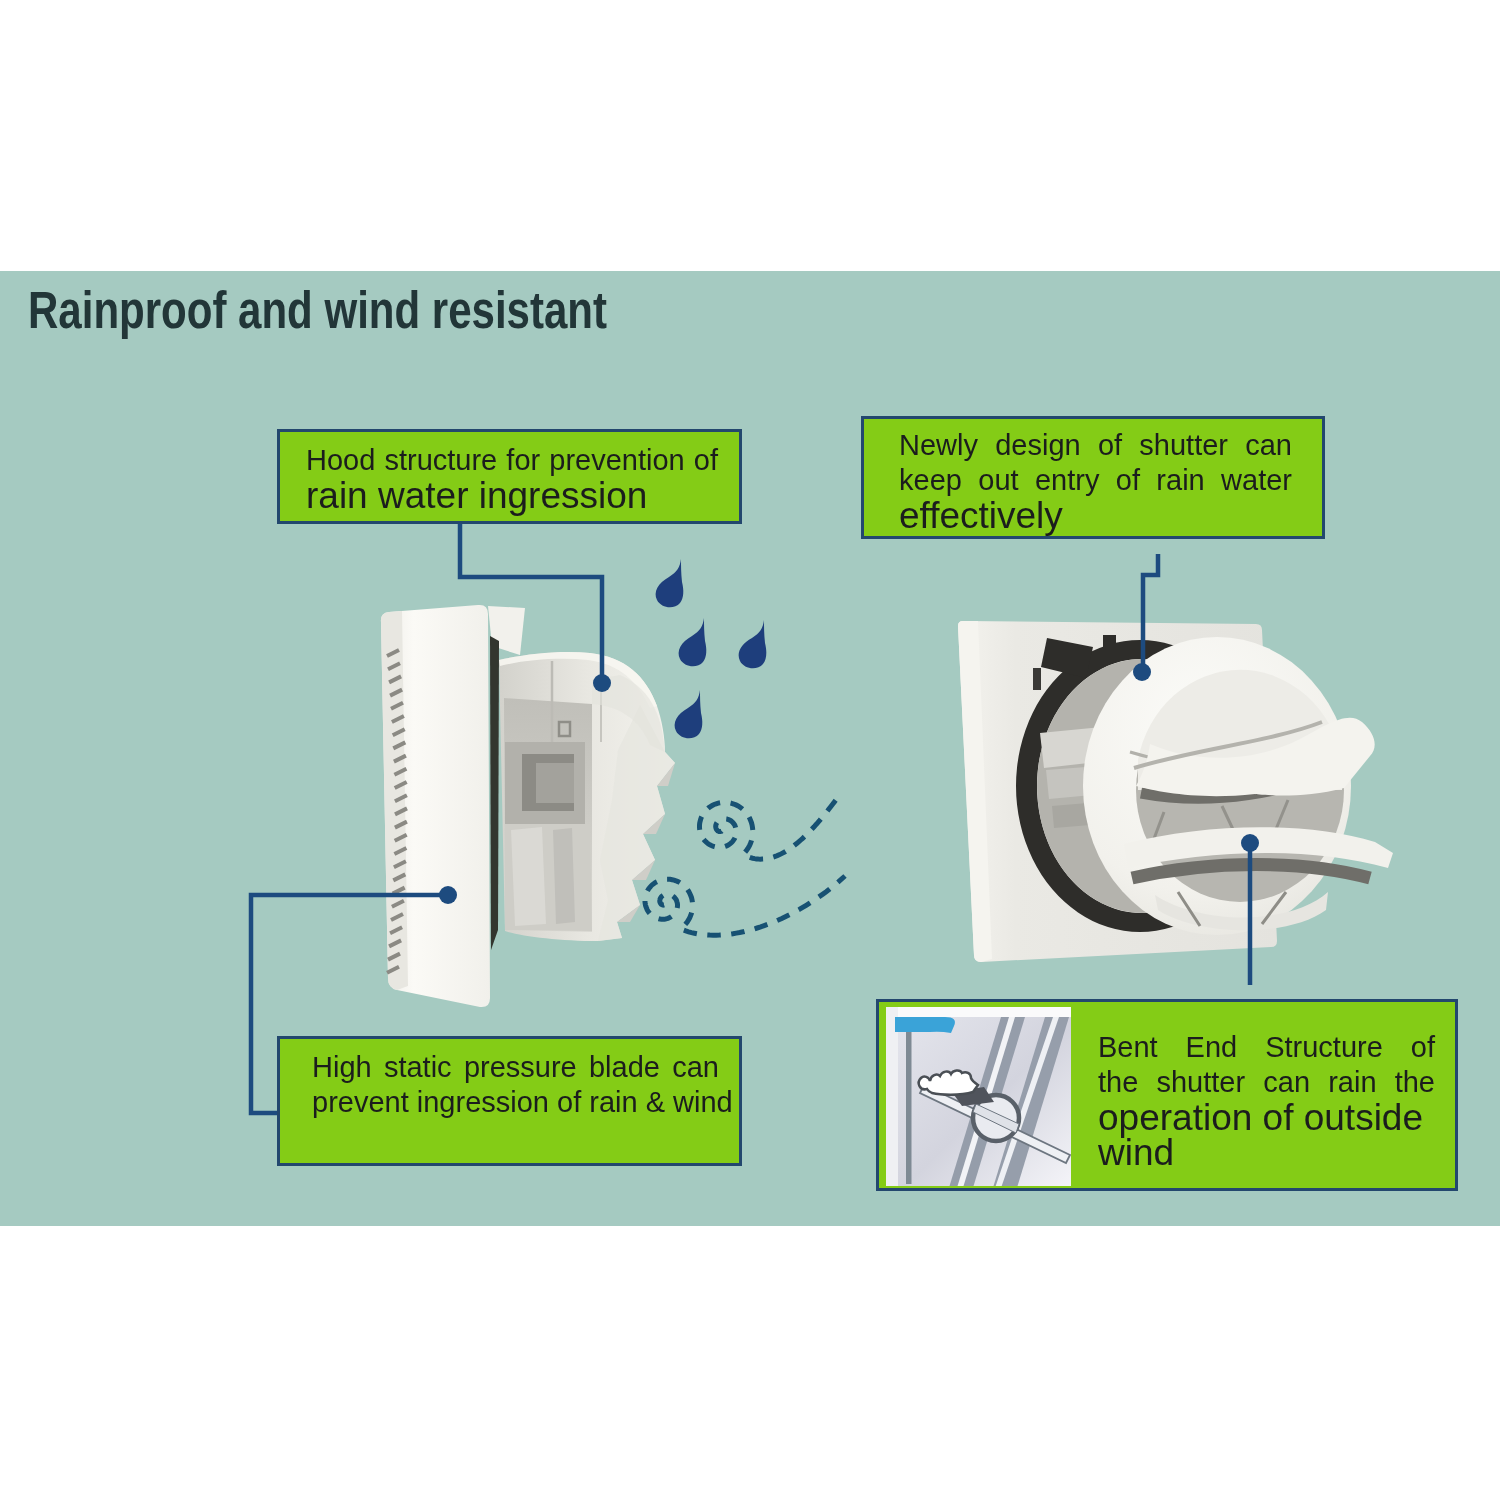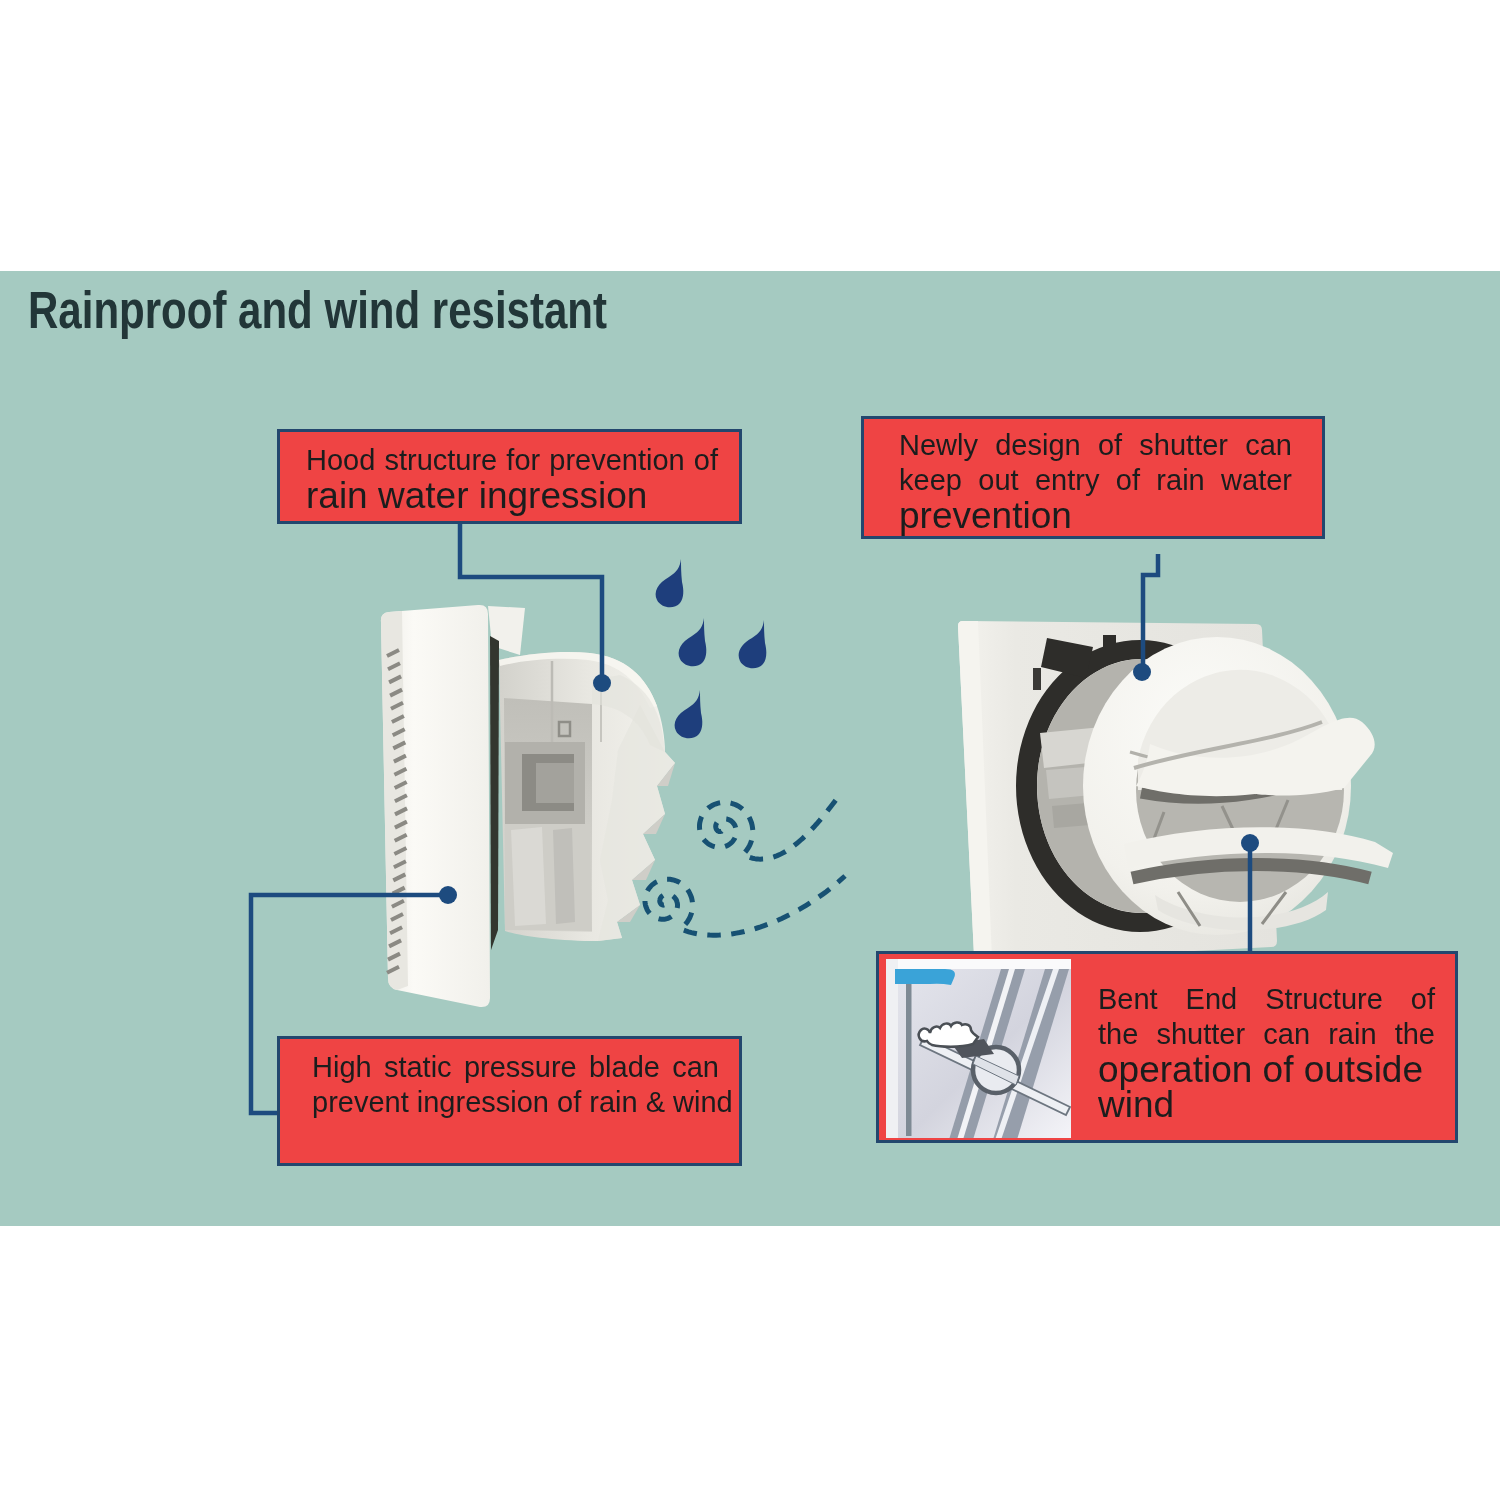--- a/index.html
+++ b/index.html
@@ -1,19 +1,19 @@
 <!DOCTYPE html>
 <html><head><meta charset="utf-8">
 <style>
 html,body{margin:0;padding:0;width:1500px;height:1500px;background:#fff;
 font-family:"Liberation Sans",sans-serif;}
 #page{position:relative;width:1500px;height:1500px;overflow:hidden;}
 .band{position:absolute;left:0;top:271px;width:1500px;height:955px;background:#a5cac1;}
 svg.art{position:absolute;left:0;top:0;}
-.cbox{position:absolute;background:#ef4444;border:3px solid #23476e;box-sizing:border-box;}
+.cbox{position:absolute;background:#84cc16;border:3px solid #23476e;box-sizing:border-box;}
 .cbox .ln{font-size:29px;line-height:35px;color:#1b1d1d;text-align:justify;text-align-last:justify;white-space:nowrap;}
 .cbox .lnl{font-size:37px;line-height:35px;color:#1b1d1d;}
 </style></head>
 <body>
 <div id="page">
 <div class="band"></div>
 <svg class="art" width="1500" height="1500" viewBox="0 0 1500 1500">
 <defs>
 <linearGradient id="hoodg" x1="0" y1="0" x2="1" y2="0">
  <stop offset="0" stop-color="#d3d2cc"></stop>
@@ -155,27 +155,27 @@
 </g>
 </svg>
 
 <div class="cbox" style="left:277px;top:429px;width:465px;height:95px;padding:11px 21px 0 26px;">
   <div class="ln">Hood structure for prevention of</div>
   <div class="lnl">rain water ingression</div>
 </div>
 <div class="cbox" style="left:861px;top:416px;width:464px;height:123px;padding:9px 30px 0 35px;">
   <div class="ln">Newly design of shutter can</div>
   <div class="ln">keep out entry of rain water</div>
-  <div class="lnl">prevention</div>
+  <div class="lnl">effectively</div>
 </div>
 <div class="cbox" style="left:277px;top:1036px;width:465px;height:130px;padding:11px 20px 0 32px;">
   <div class="ln">High static pressure blade can</div>
   <div class="ln">prevent ingression of rain &amp; wind</div>
 </div>
-<div class="cbox" style="left:876px;top:951px;width:582px;height:192px;">
+<div class="cbox" style="left:876px;top:999px;width:582px;height:192px;">
   <svg width="192" height="186" viewBox="0 0 192 186" style="position:absolute;left:3px;top:3px;">
     <defs>
     <linearGradient id="diagg2" x1="0" y1="0" x2="1" y2="1">
       <stop offset="0" stop-color="#e6e7ee"></stop>
             <stop offset="0.55" stop-color="#d3d4de"></stop>
             <stop offset="1" stop-color="#f4f4f8"></stop>
     </linearGradient>
     <clipPath id="dclip">
             <rect x="4" y="2" width="185" height="179"></rect>
           </clipPath>

